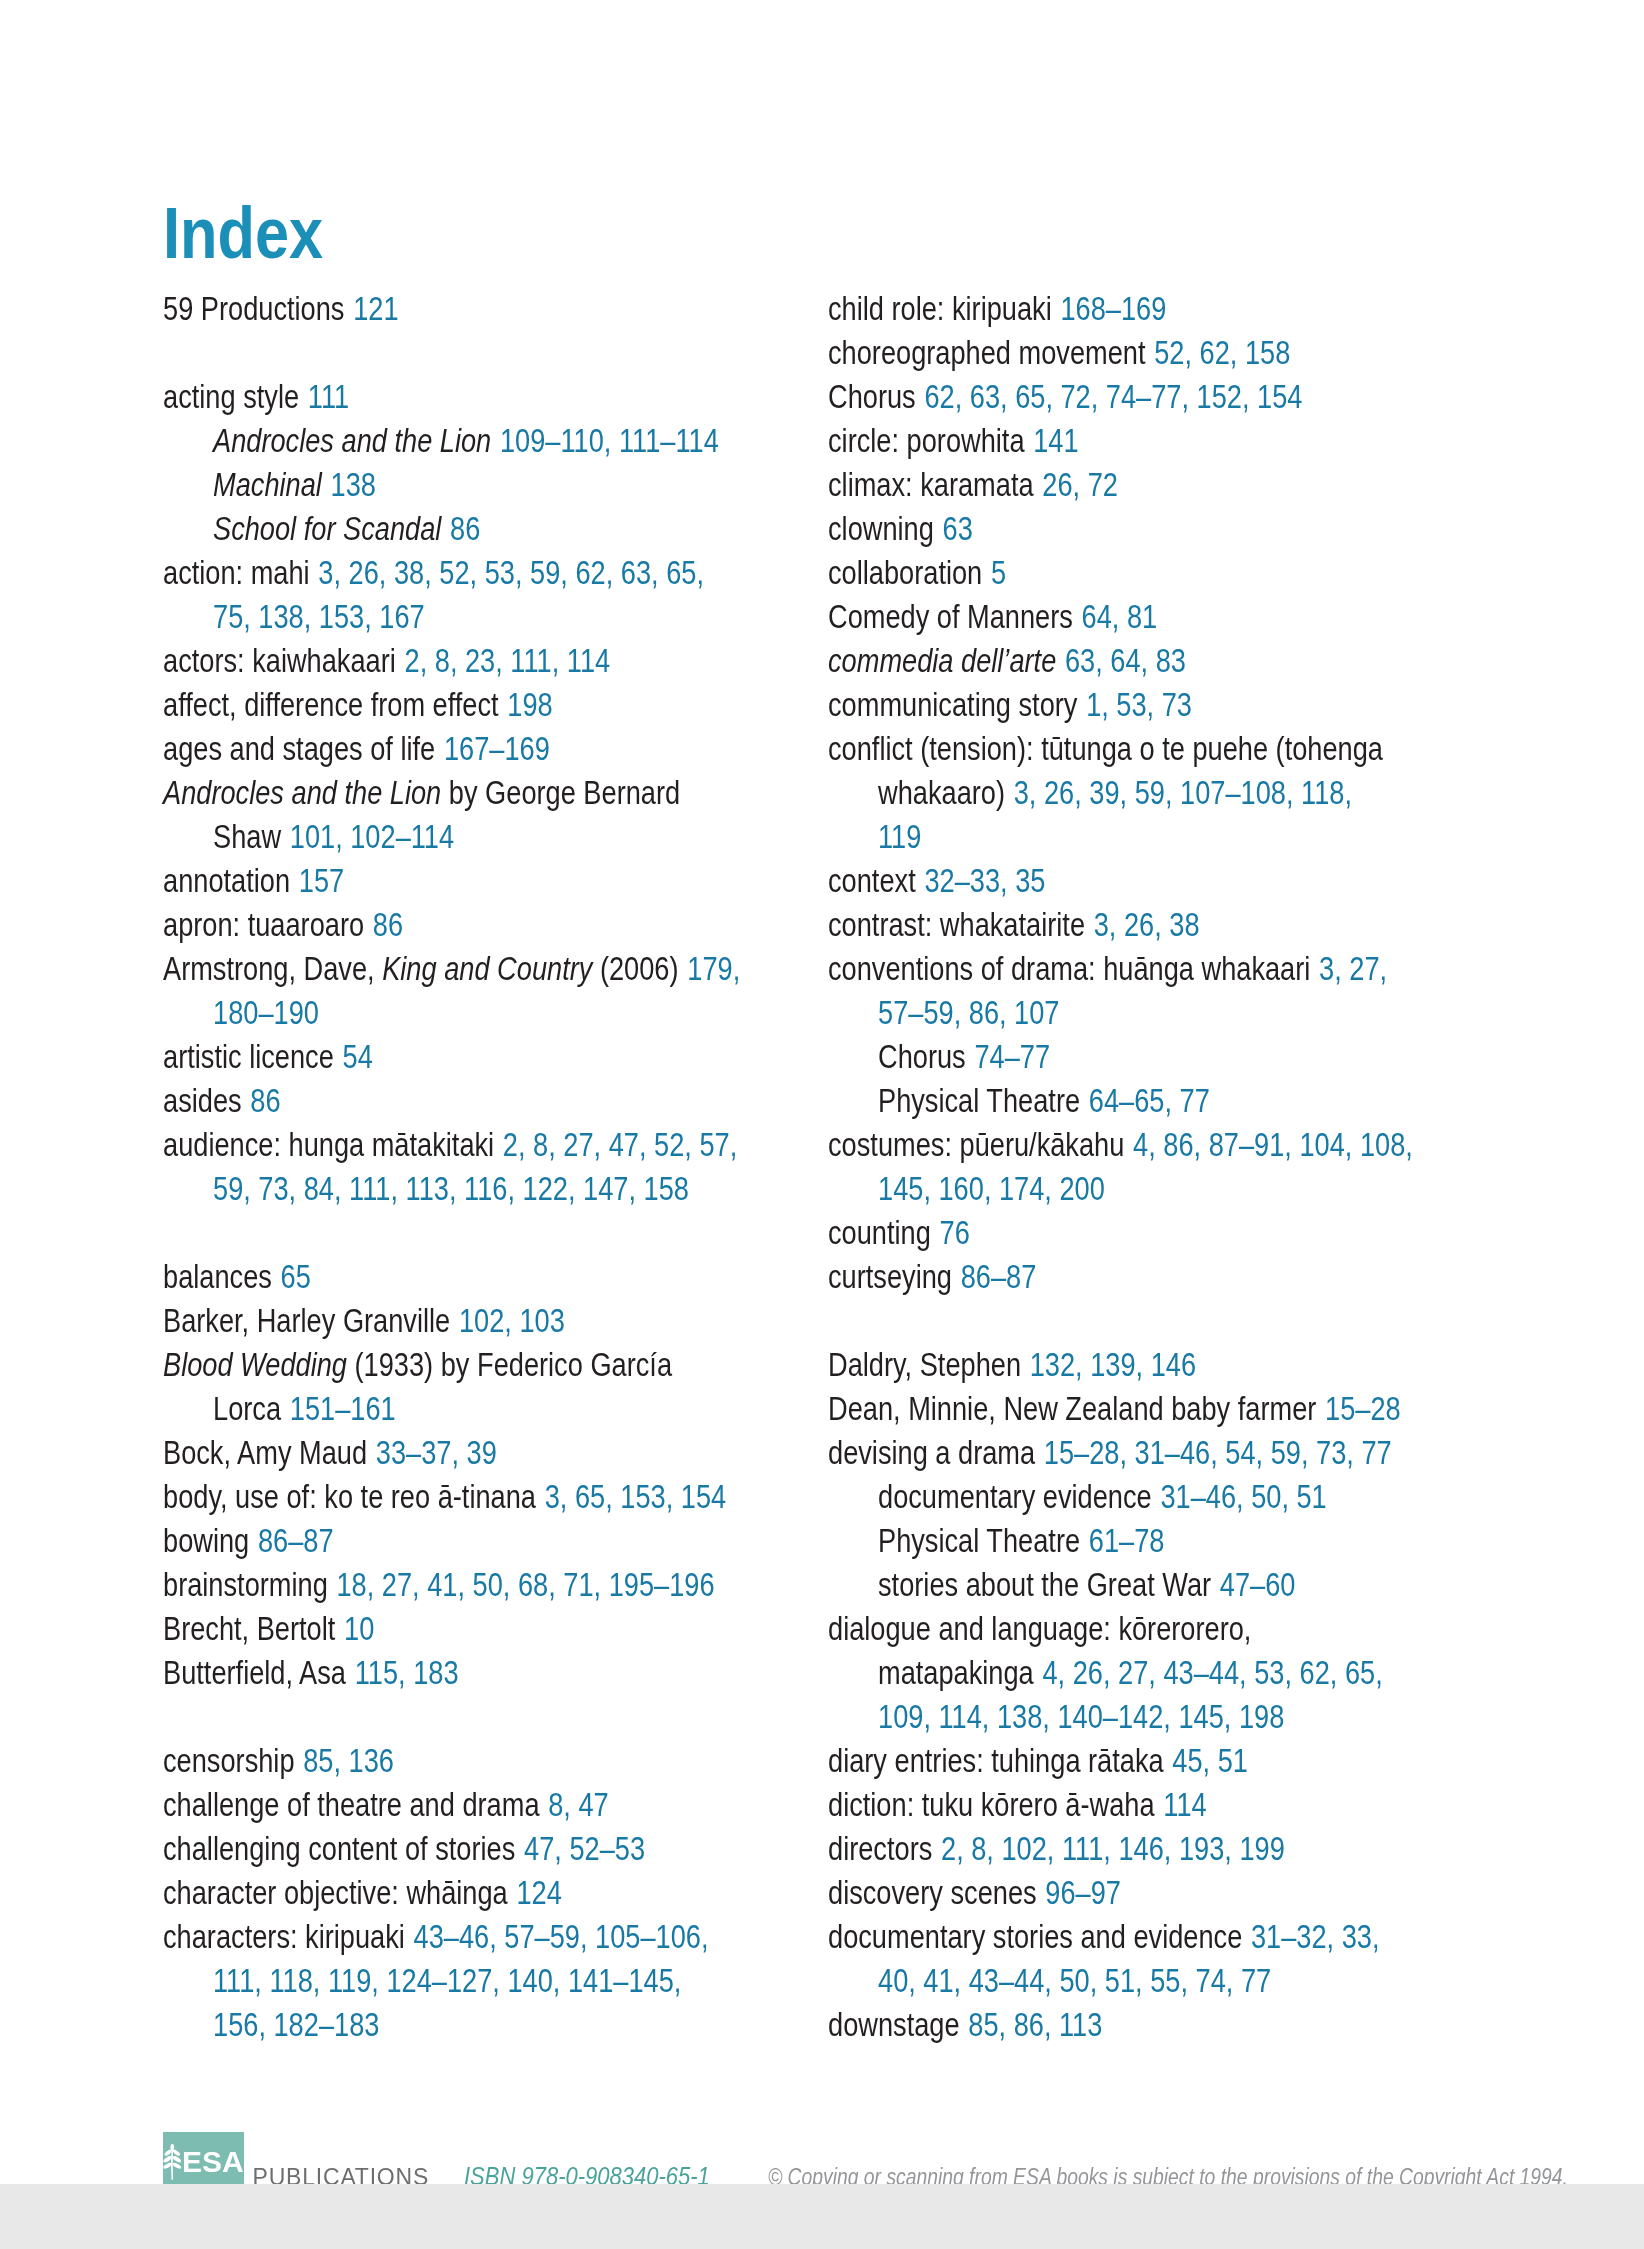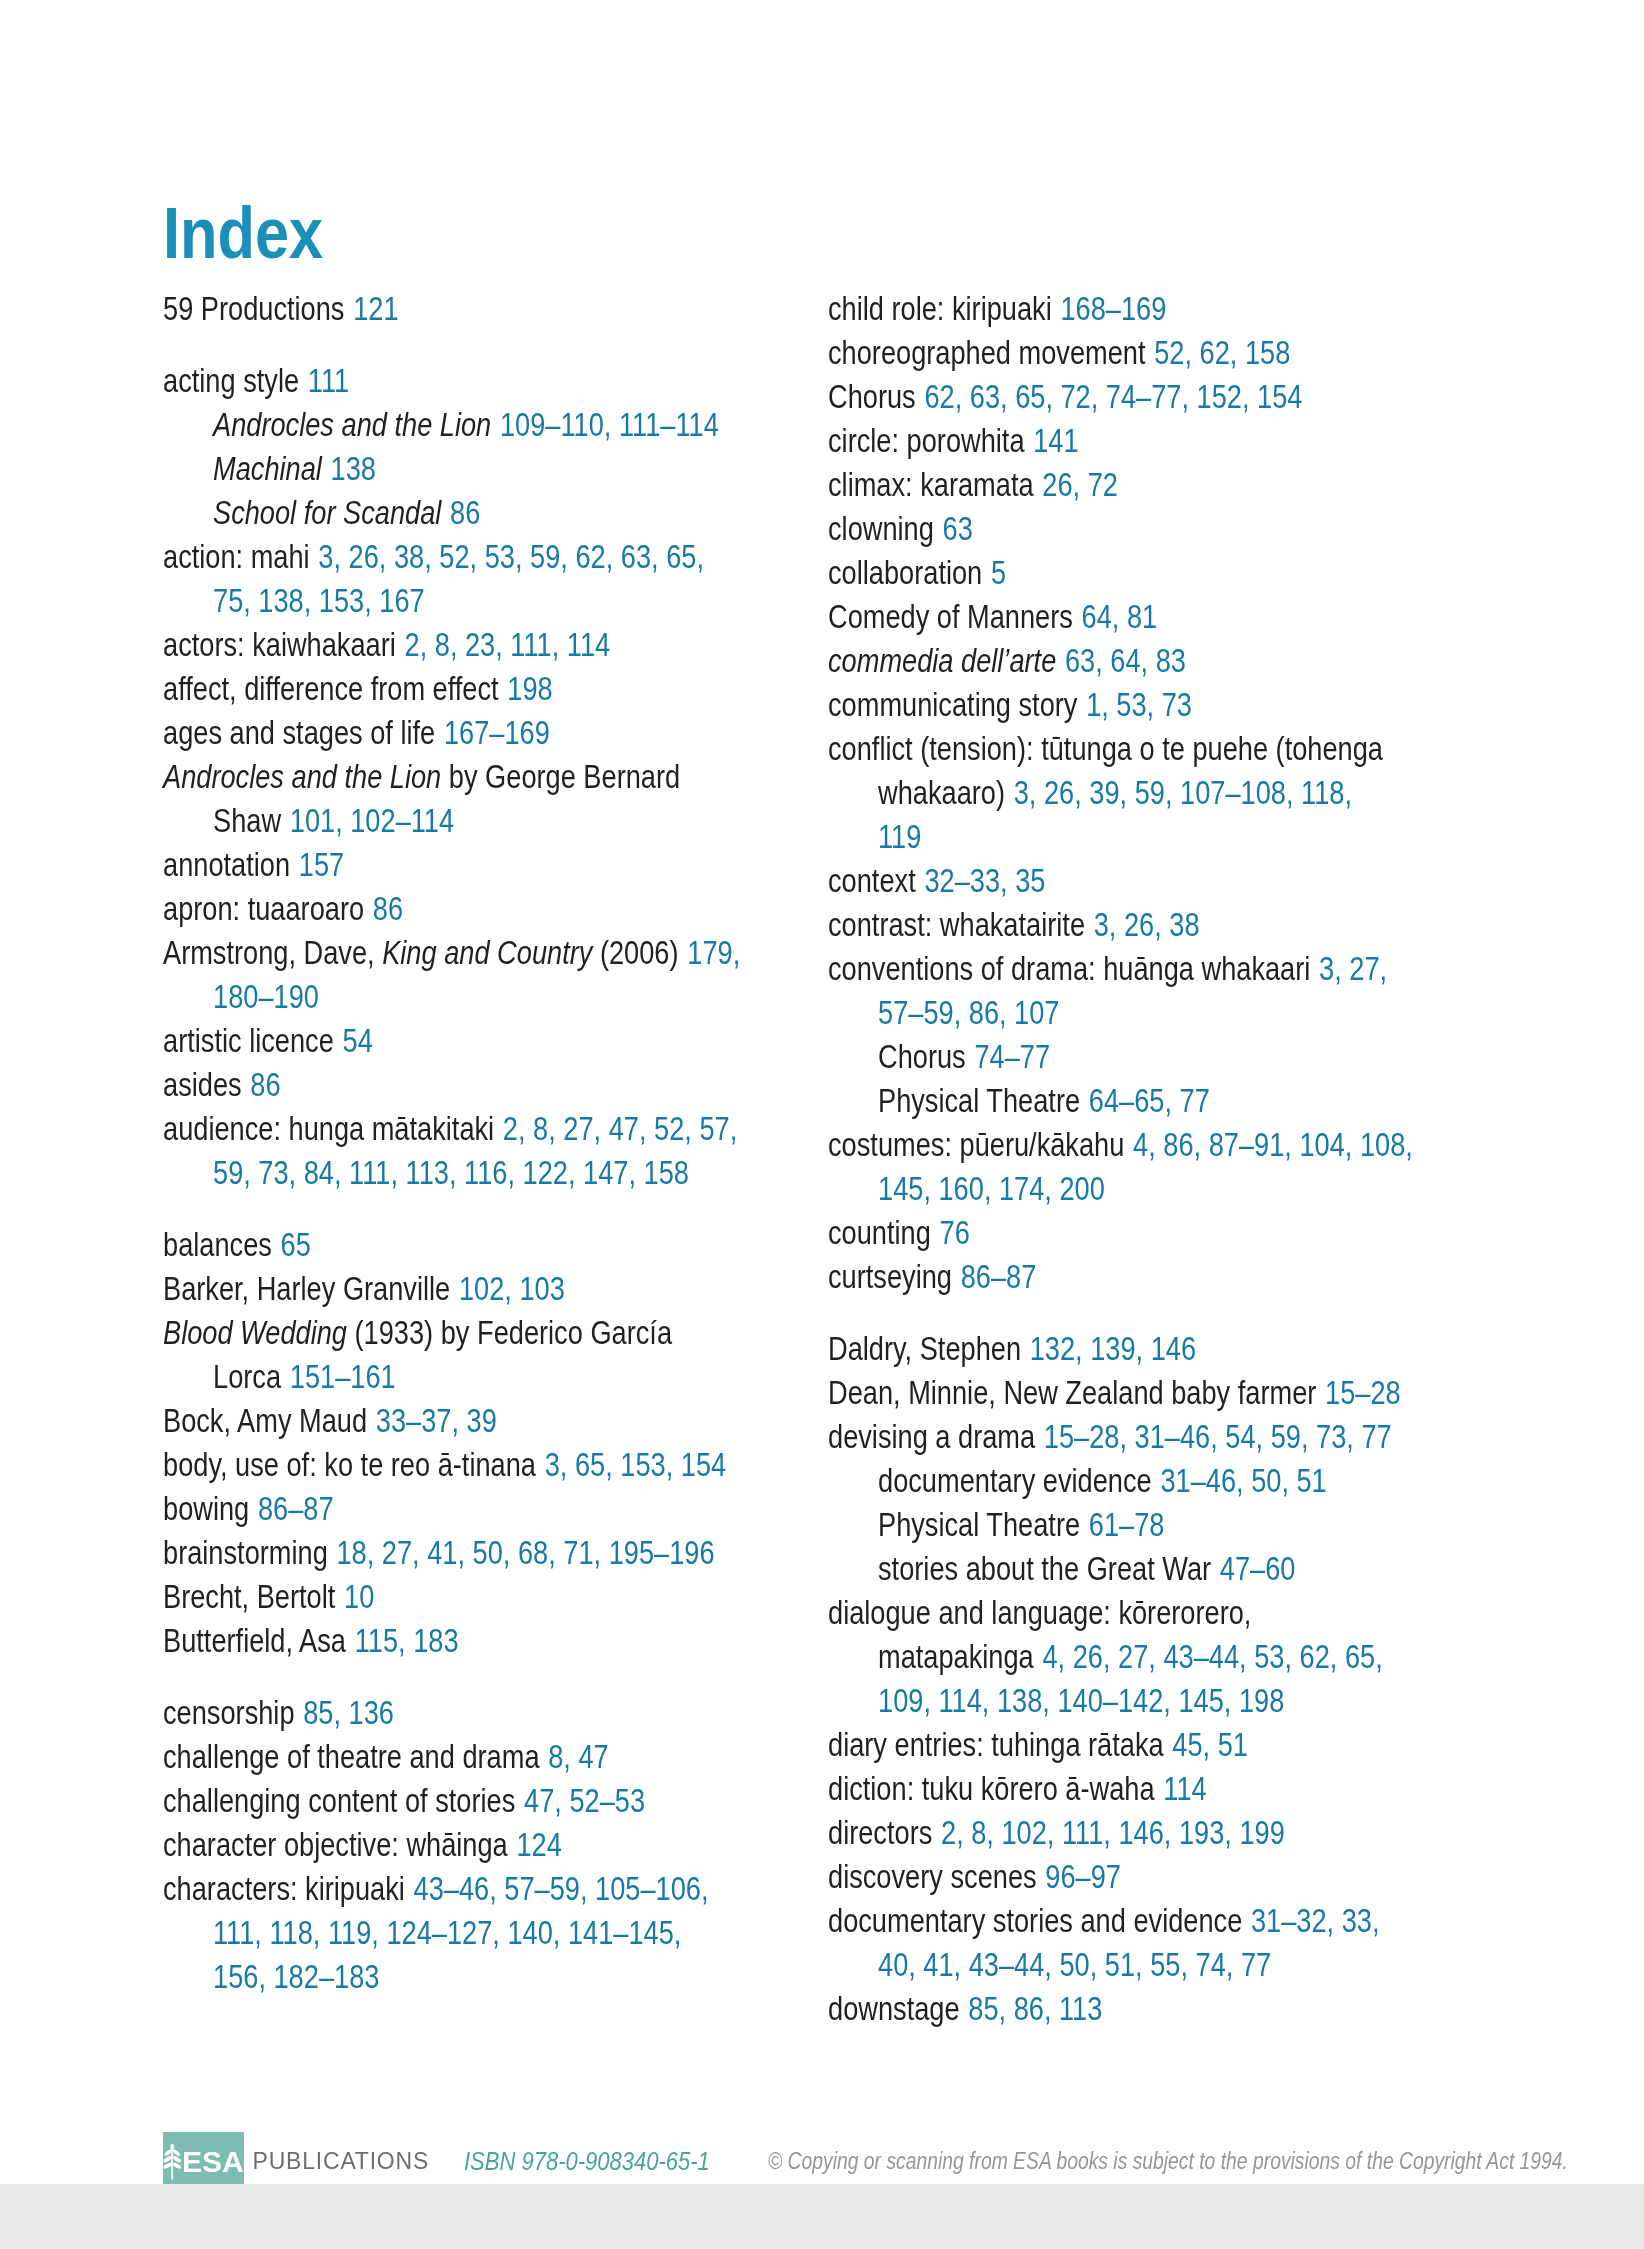--- a/index.html
+++ b/index.html
@@ -28,21 +28,21 @@
   .columns {
     position: absolute;
     left: 163px;
     top: 286px;
     width: 1437px;
     display: flex;
   }
   .column-left  { width: 665px; flex: none; }
   .column-right { width: 772px; flex: none; }
   .entry { margin: 0; }
-  .entry.gap { margin-top: 28px; }
+  .entry.gap { margin-top: 44px; }
   .line {
     height: 44px;
     line-height: 44px;
     white-space: nowrap;
   }
   .line.ind-1 { padding-left: 50px; }
   .line-inner {
     display: inline-block;
     font-size: 34px;
     transform: scaleX(0.80);
@@ -52,21 +52,21 @@
   .seg-term   { color: var(--text, #231f20); }
   .seg-italic { color: var(--text, #231f20); font-style: italic; }
   .seg-pages  { color: var(--pages, #1879a4); }
   .line-inner > .seg-pages:not(:first-child) { margin-left: 0.32em; }
   .footer {
     position: absolute;
     left: 163px;
     top: 2132px;
     right: 51px;
     display: flex;
-    align-items: center;
+    align-items: flex-end;
   }
   .esa-logo {
     width: 81px;
     height: 59px;
     flex: none;
     background: var(--logo-bg, #7cbcb1);
     display: flex;
     align-items: center;
     justify-content: center;
   }

